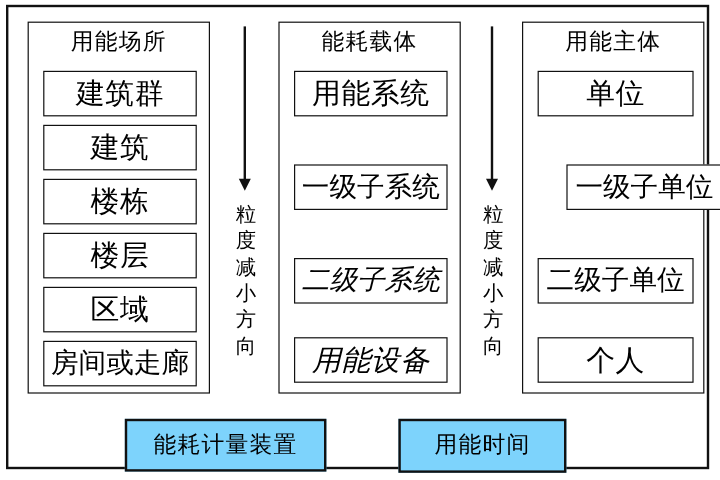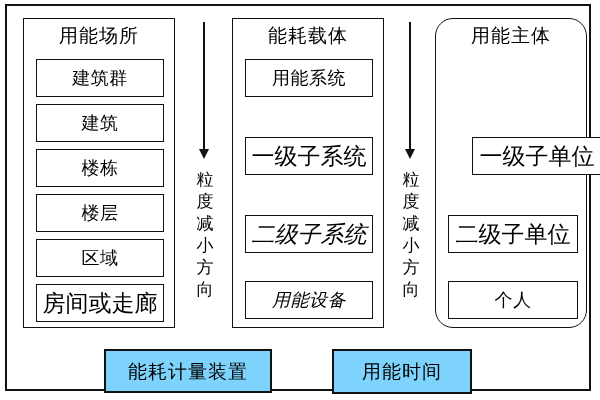--- a/index.html
+++ b/index.html
@@ -36,21 +36,21 @@
 
   
   .panel {
     position: absolute;
     box-sizing: border-box;
     border: 1.5px solid #111111;
     background: #ffffff;
   }
   .panel-left   { left: 16px;  top: 12px; width: 152px; height: 310px; }
   .panel-middle { left: 225px; top: 12px; width: 152px; height: 310px; }
-  .panel-right  { left: 428px; top: 12px; width: 152px; height: 310px; border-radius: 18px; }
+  .panel-right  { left: 428px; top: 12px; width: 152px; height: 310px; }
 
   .panel-title {
     position: absolute;
     left: 0;
     top: 4px;
     width: 100%;
     text-align: center;
     font-size: 19px;
     line-height: 24px;
     letter-spacing: 1px;
@@ -59,21 +59,21 @@
 
   
   .item-box {
     position: absolute;
     box-sizing: border-box;
     border: 1.8px solid #111111;
     background: #ffffff;
     display: flex;
     align-items: center;
     justify-content: center;
-    font-size: 18px;
+    font-size: 24px;
     line-height: 1;
     letter-spacing: 0.5px;
     white-space: nowrap;
   }
   .item-box.wide-text { font-size: 23px; letter-spacing: 0px; }
 
   
   .panel-left .item-box  { left: 12px; width: 128px; height: 38px; }
   .li-0 { top: 40px; }
   .li-1 { top: 85px; }
@@ -205,20 +205,21 @@
         <span>减</span>
         <span>小</span>
         <span>方</span>
         <span>向</span>
       </div>
     </div>
 
     <div class="panel panel-right">
       <div class="panel-title">用能主体</div>
 
+      <div class="item-box ri-0">单位</div>
       <div class="item-box ri-1 wide-text">一级子单位</div>
       <div class="item-box ri-2 wide-text">二级子单位</div>
       <div class="item-box ri-3">个人</div>
     </div>
 
     <div class="bottom-box bottom-meter">能耗计量装置</div>
     <div class="bottom-box bottom-time">用能时间</div>
 
   </div>
 </div>

